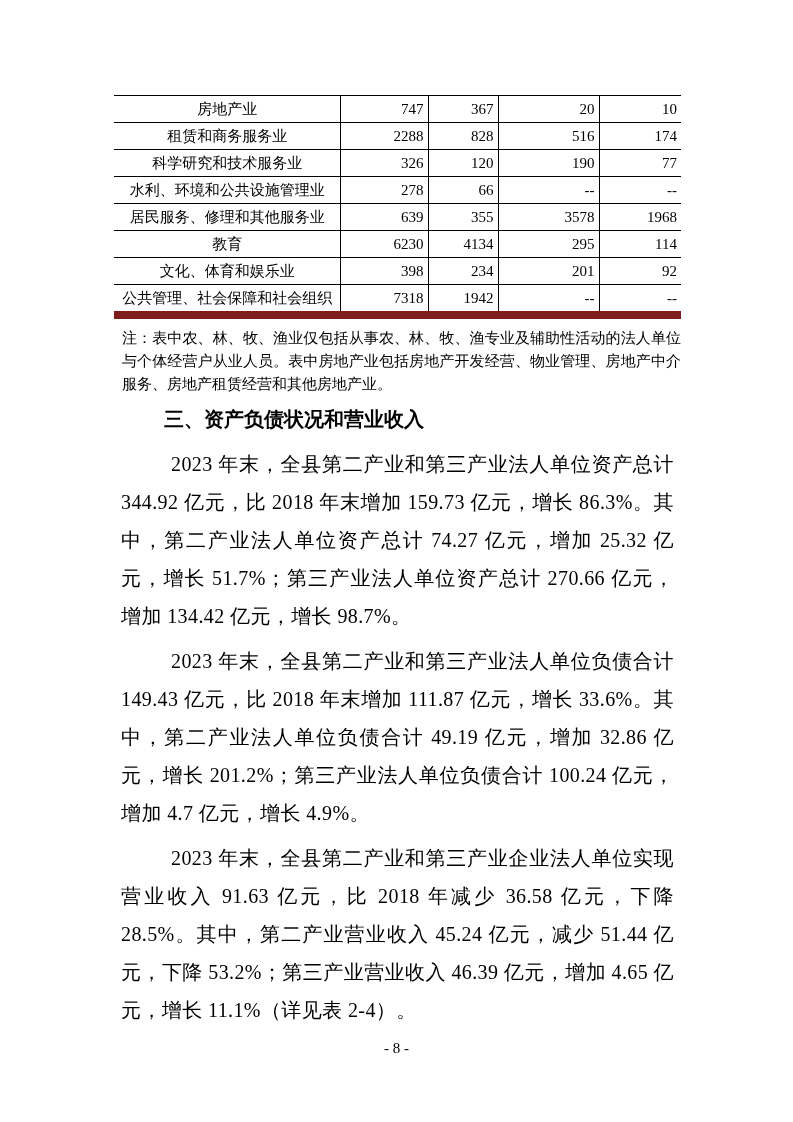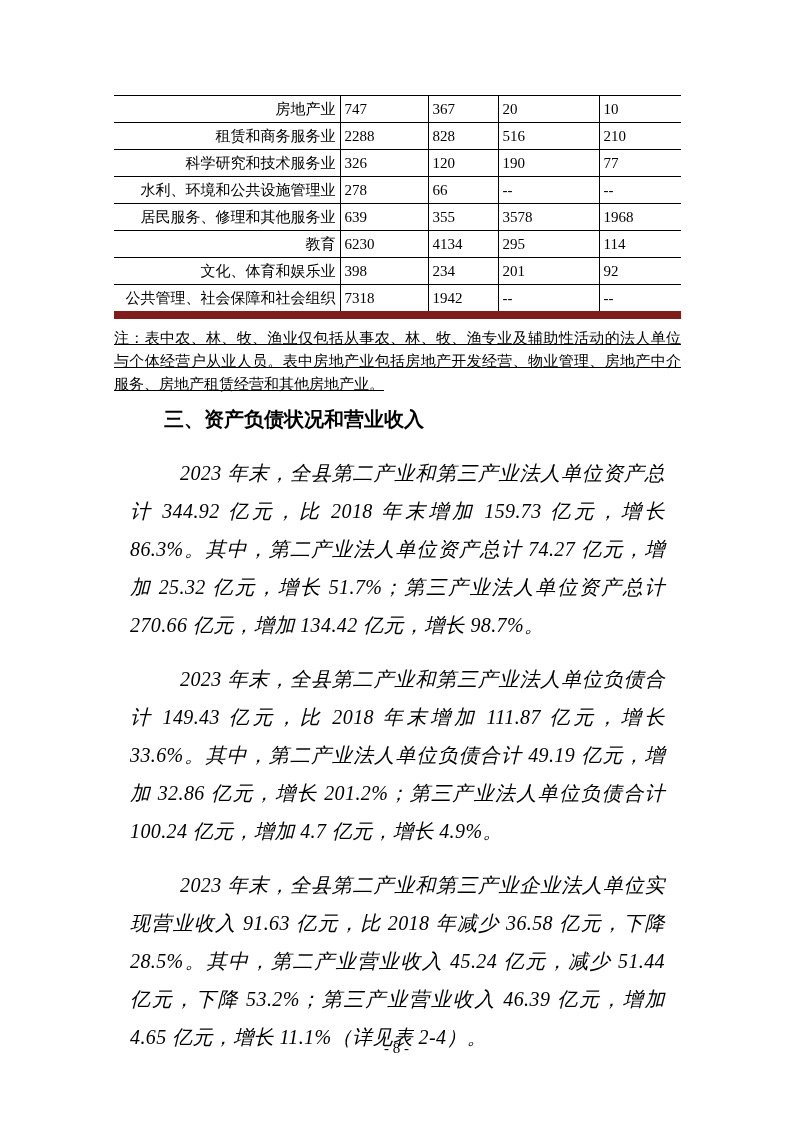--- a/index.html
+++ b/index.html
@@ -28,65 +28,63 @@
   table.stats {
     width: 100%;
     border-collapse: collapse;
     font-size: 15px;
     table-layout: fixed;
   }
   table.stats td {
     border: 1px solid #000;
     height: 26px;
     padding: 0 4px;
-    text-align: left;
+    text-align: right;
     overflow: hidden;
     white-space: nowrap;
   }
   table.stats td.label-cell {
-    text-align: right;
+    text-align: center;
     padding-left: 5px;
   }
   table.stats td:first-child { border-left: none; }
   table.stats td:last-child  { border-right: none; margin-left: 36px; }
   table.stats tr:last-child td { border-bottom: 8px solid #7f1d1d; }
   table.stats col.c1 { width: 226px; }
   table.stats col.c2 { width: 88px; }
   table.stats col.c3 { width: 70px; }
   table.stats col.c4 { width: 101px; }
   table.stats col.c5 { width: 82px; }
 
   
   .note {
-    margin: 8px 0 0 0;
+    margin: 8px 0 0 8px;
     font-size: 15px;
     line-height: 23px;
     text-align: justify;
-    text-decoration: underline;
   }
 
   
   .heading {
     margin: 4px 0 0 0;
     font-family: "Liberation Sans", "DejaVu Sans", sans-serif;
     font-weight: bold;
     font-size: 20px;
     line-height: 38px;
     text-indent: 50px;
   }
 
   
   .body-para {
-    margin: 16px;
+    margin: 7px;
     font-size: 20px;
     line-height: 38px;
     text-align: justify;
     text-indent: 50px;
     letter-spacing: 0.4px;
-    font-style: italic;
   }
 
   
   .footer {
     position: absolute;
     left: 0;
     top: 1040px;
     width: 100%;
     text-align: center;
     font-size: 15px;
@@ -112,21 +110,21 @@
             <td class="value-cell">747</td>
             <td class="value-cell">367</td>
             <td class="value-cell">20</td>
             <td class="value-cell">10</td>
           </tr>
           <tr>
             <td class="label-cell">租赁和商务服务业</td>
             <td class="value-cell">2288</td>
             <td class="value-cell">828</td>
             <td class="value-cell">516</td>
-            <td class="value-cell">210</td>
+            <td class="value-cell">174</td>
           </tr>
           <tr>
             <td class="label-cell">科学研究和技术服务业</td>
             <td class="value-cell">326</td>
             <td class="value-cell">120</td>
             <td class="value-cell">190</td>
             <td class="value-cell">77</td>
           </tr>
           <tr>
             <td class="label-cell">水利、环境和公共设施管理业</td>

